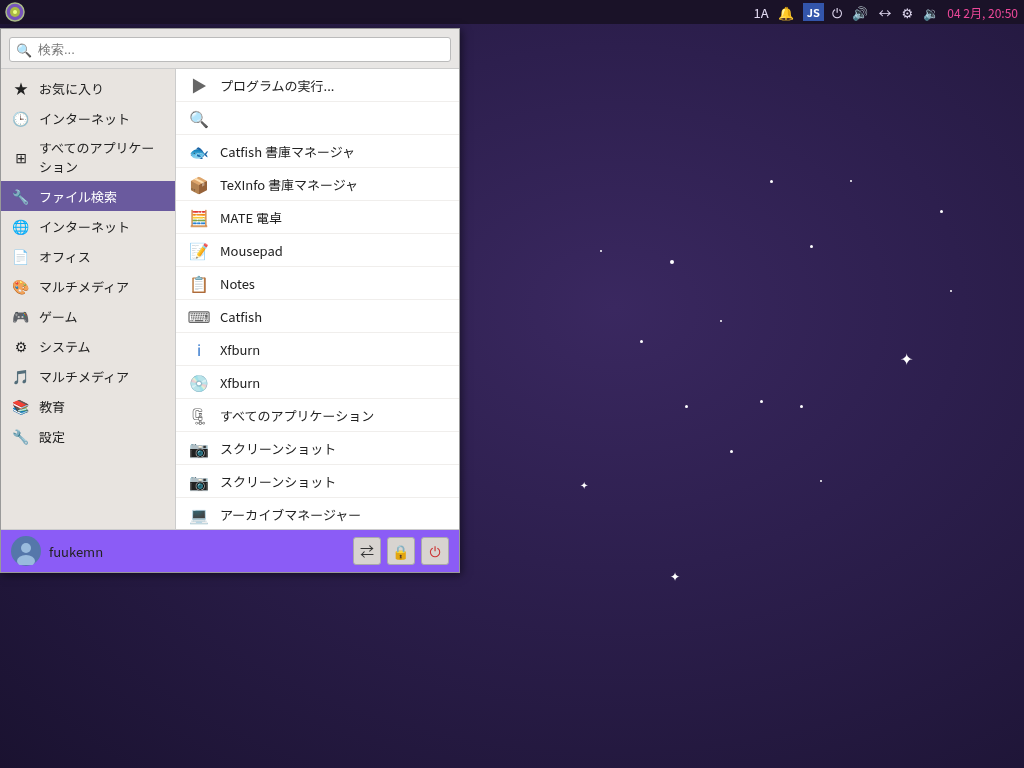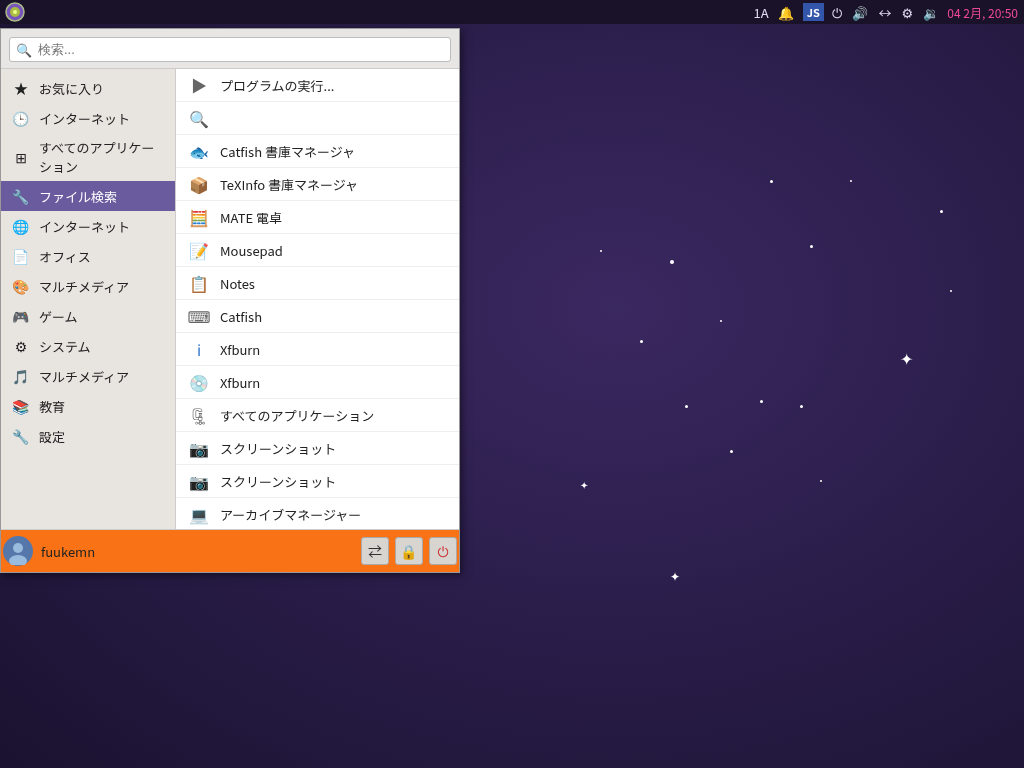--- a/index.html
+++ b/index.html
@@ -183,22 +183,22 @@
       align-items: center;
       justify-content: center;
       font-size: 16px;
       flex-shrink: 0;
     }
 
     
     .menu-footer {
       display: flex;
       align-items: center;
-      padding: 6px 2px;
-      background: #f97316;
+      padding: 6px 10px;
+      background: #8b5cf6;
       border-top: 1px solid #ccc;
     }
 
     .user-avatar {
       width: 30px;
       height: 30px;
       border-radius: 50%;
       background: #5577aa;
       display: flex;
       align-items: center;

